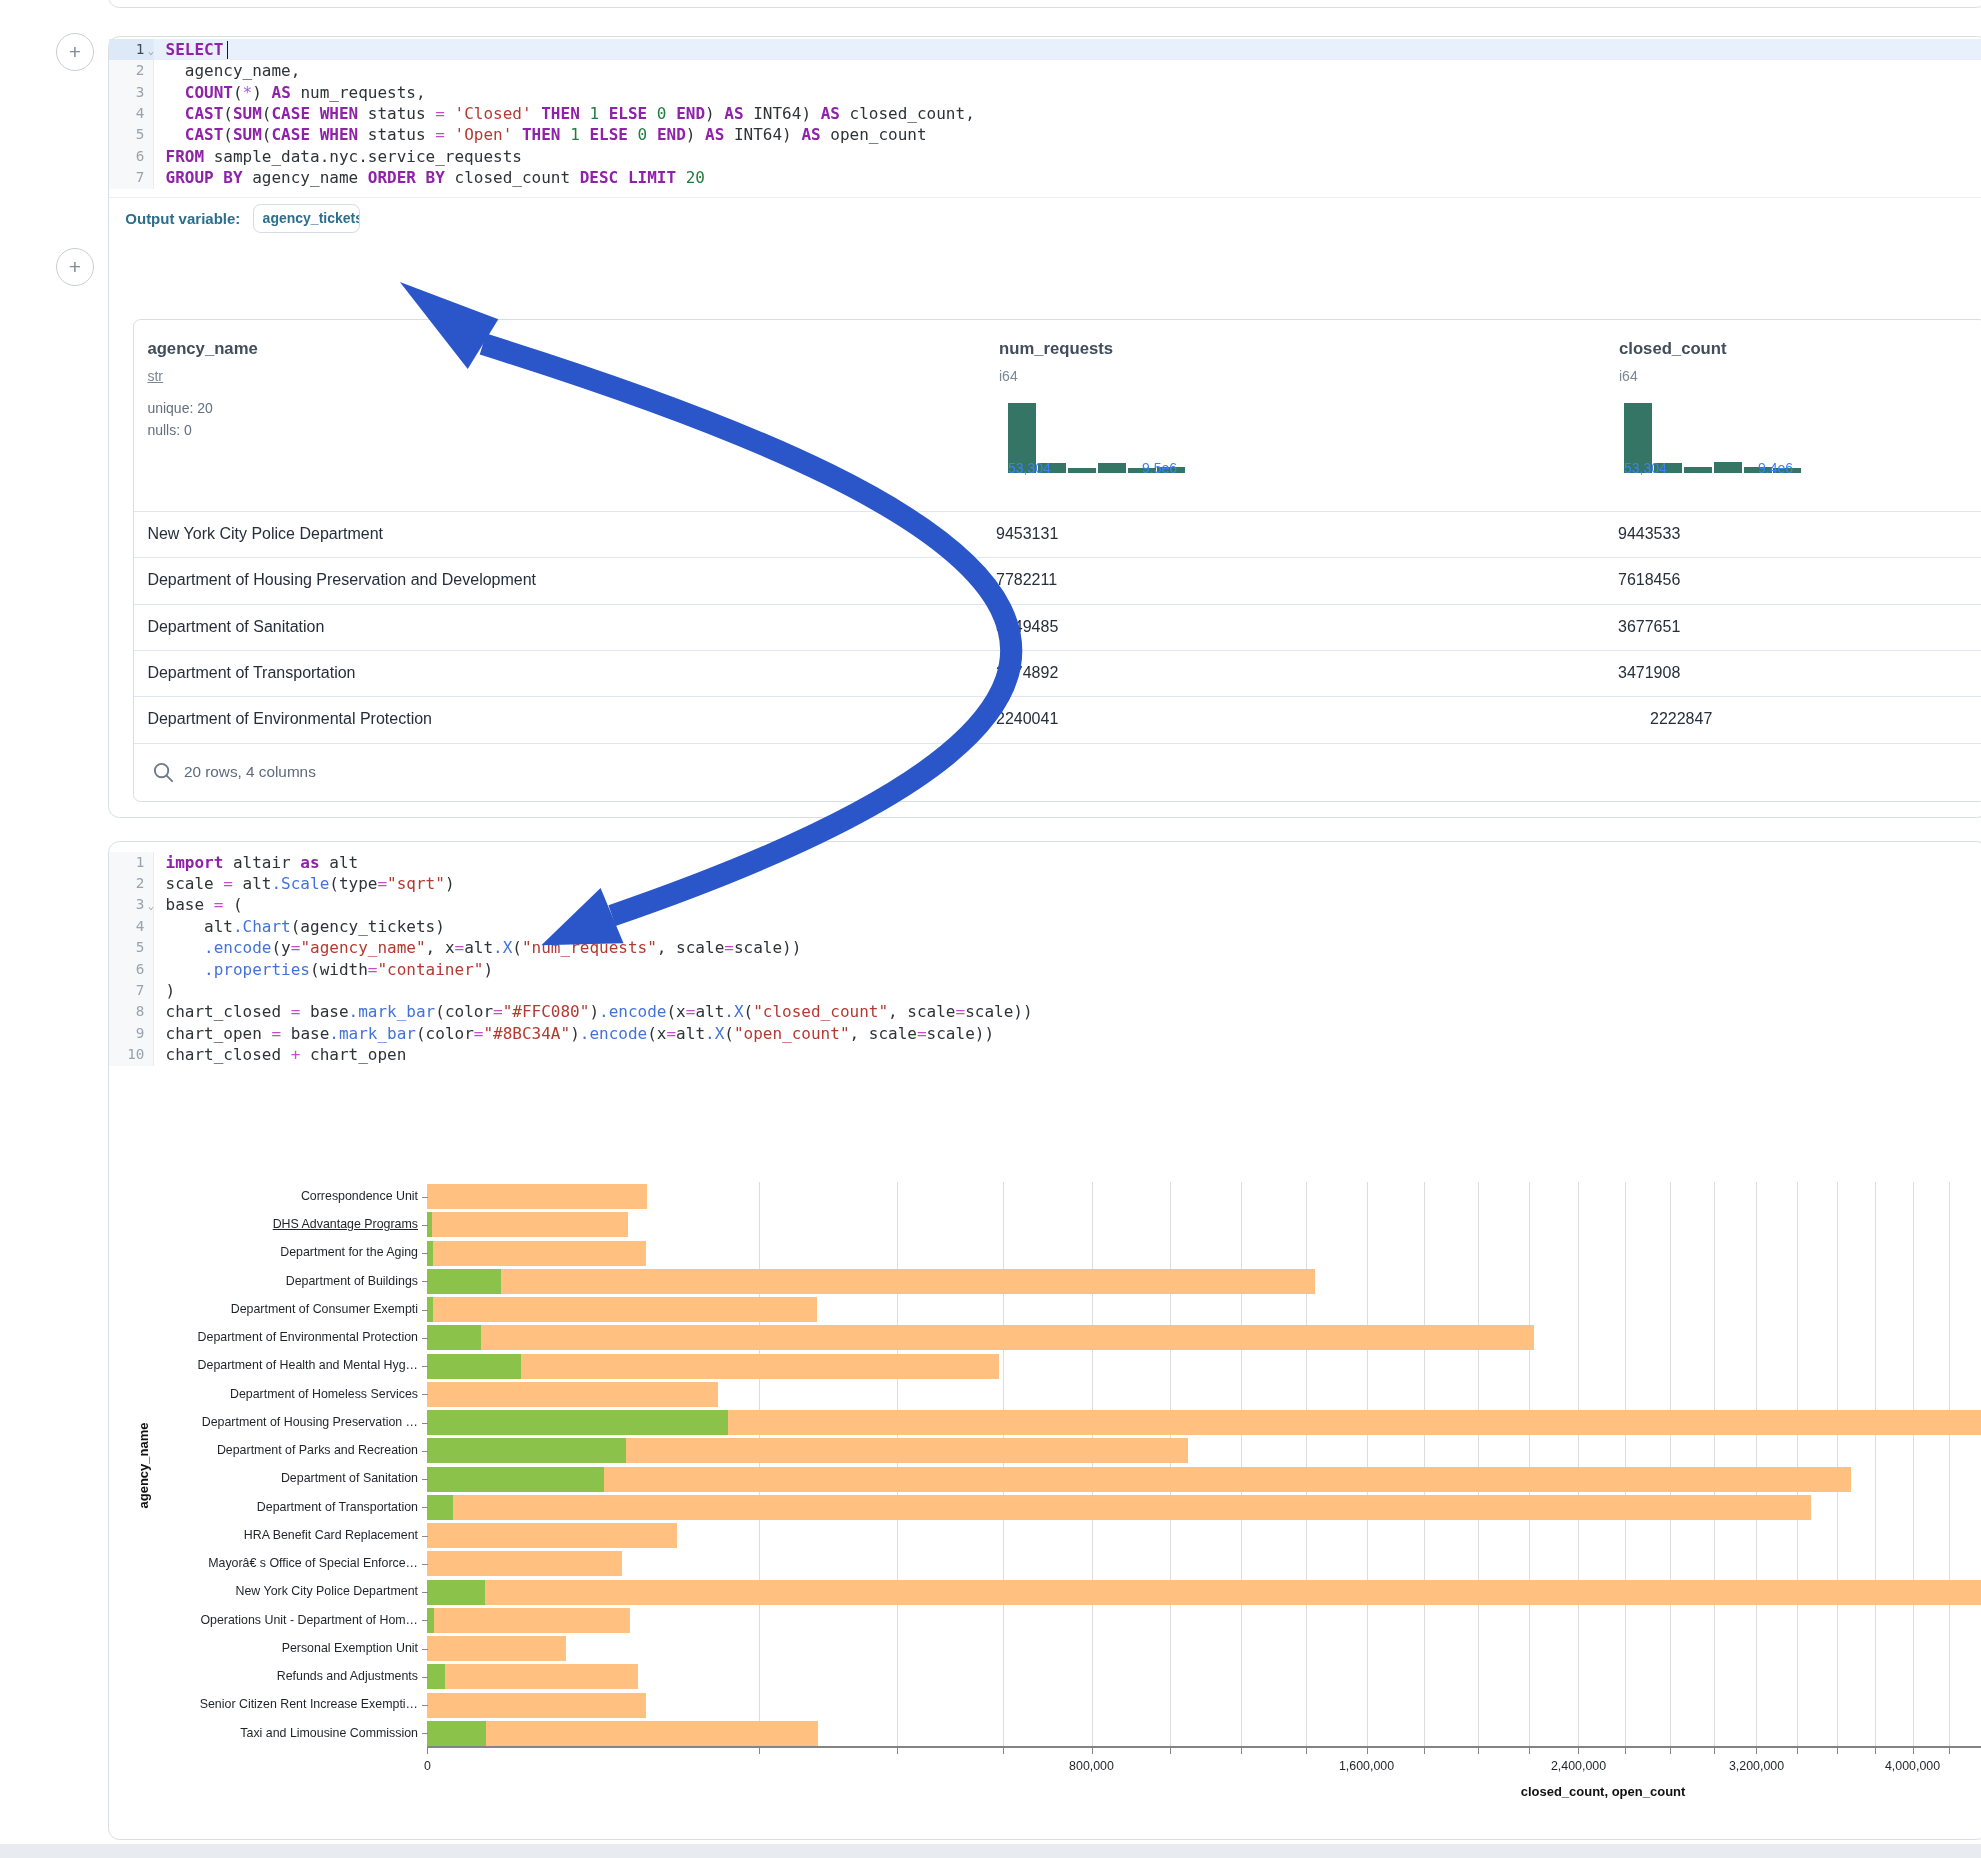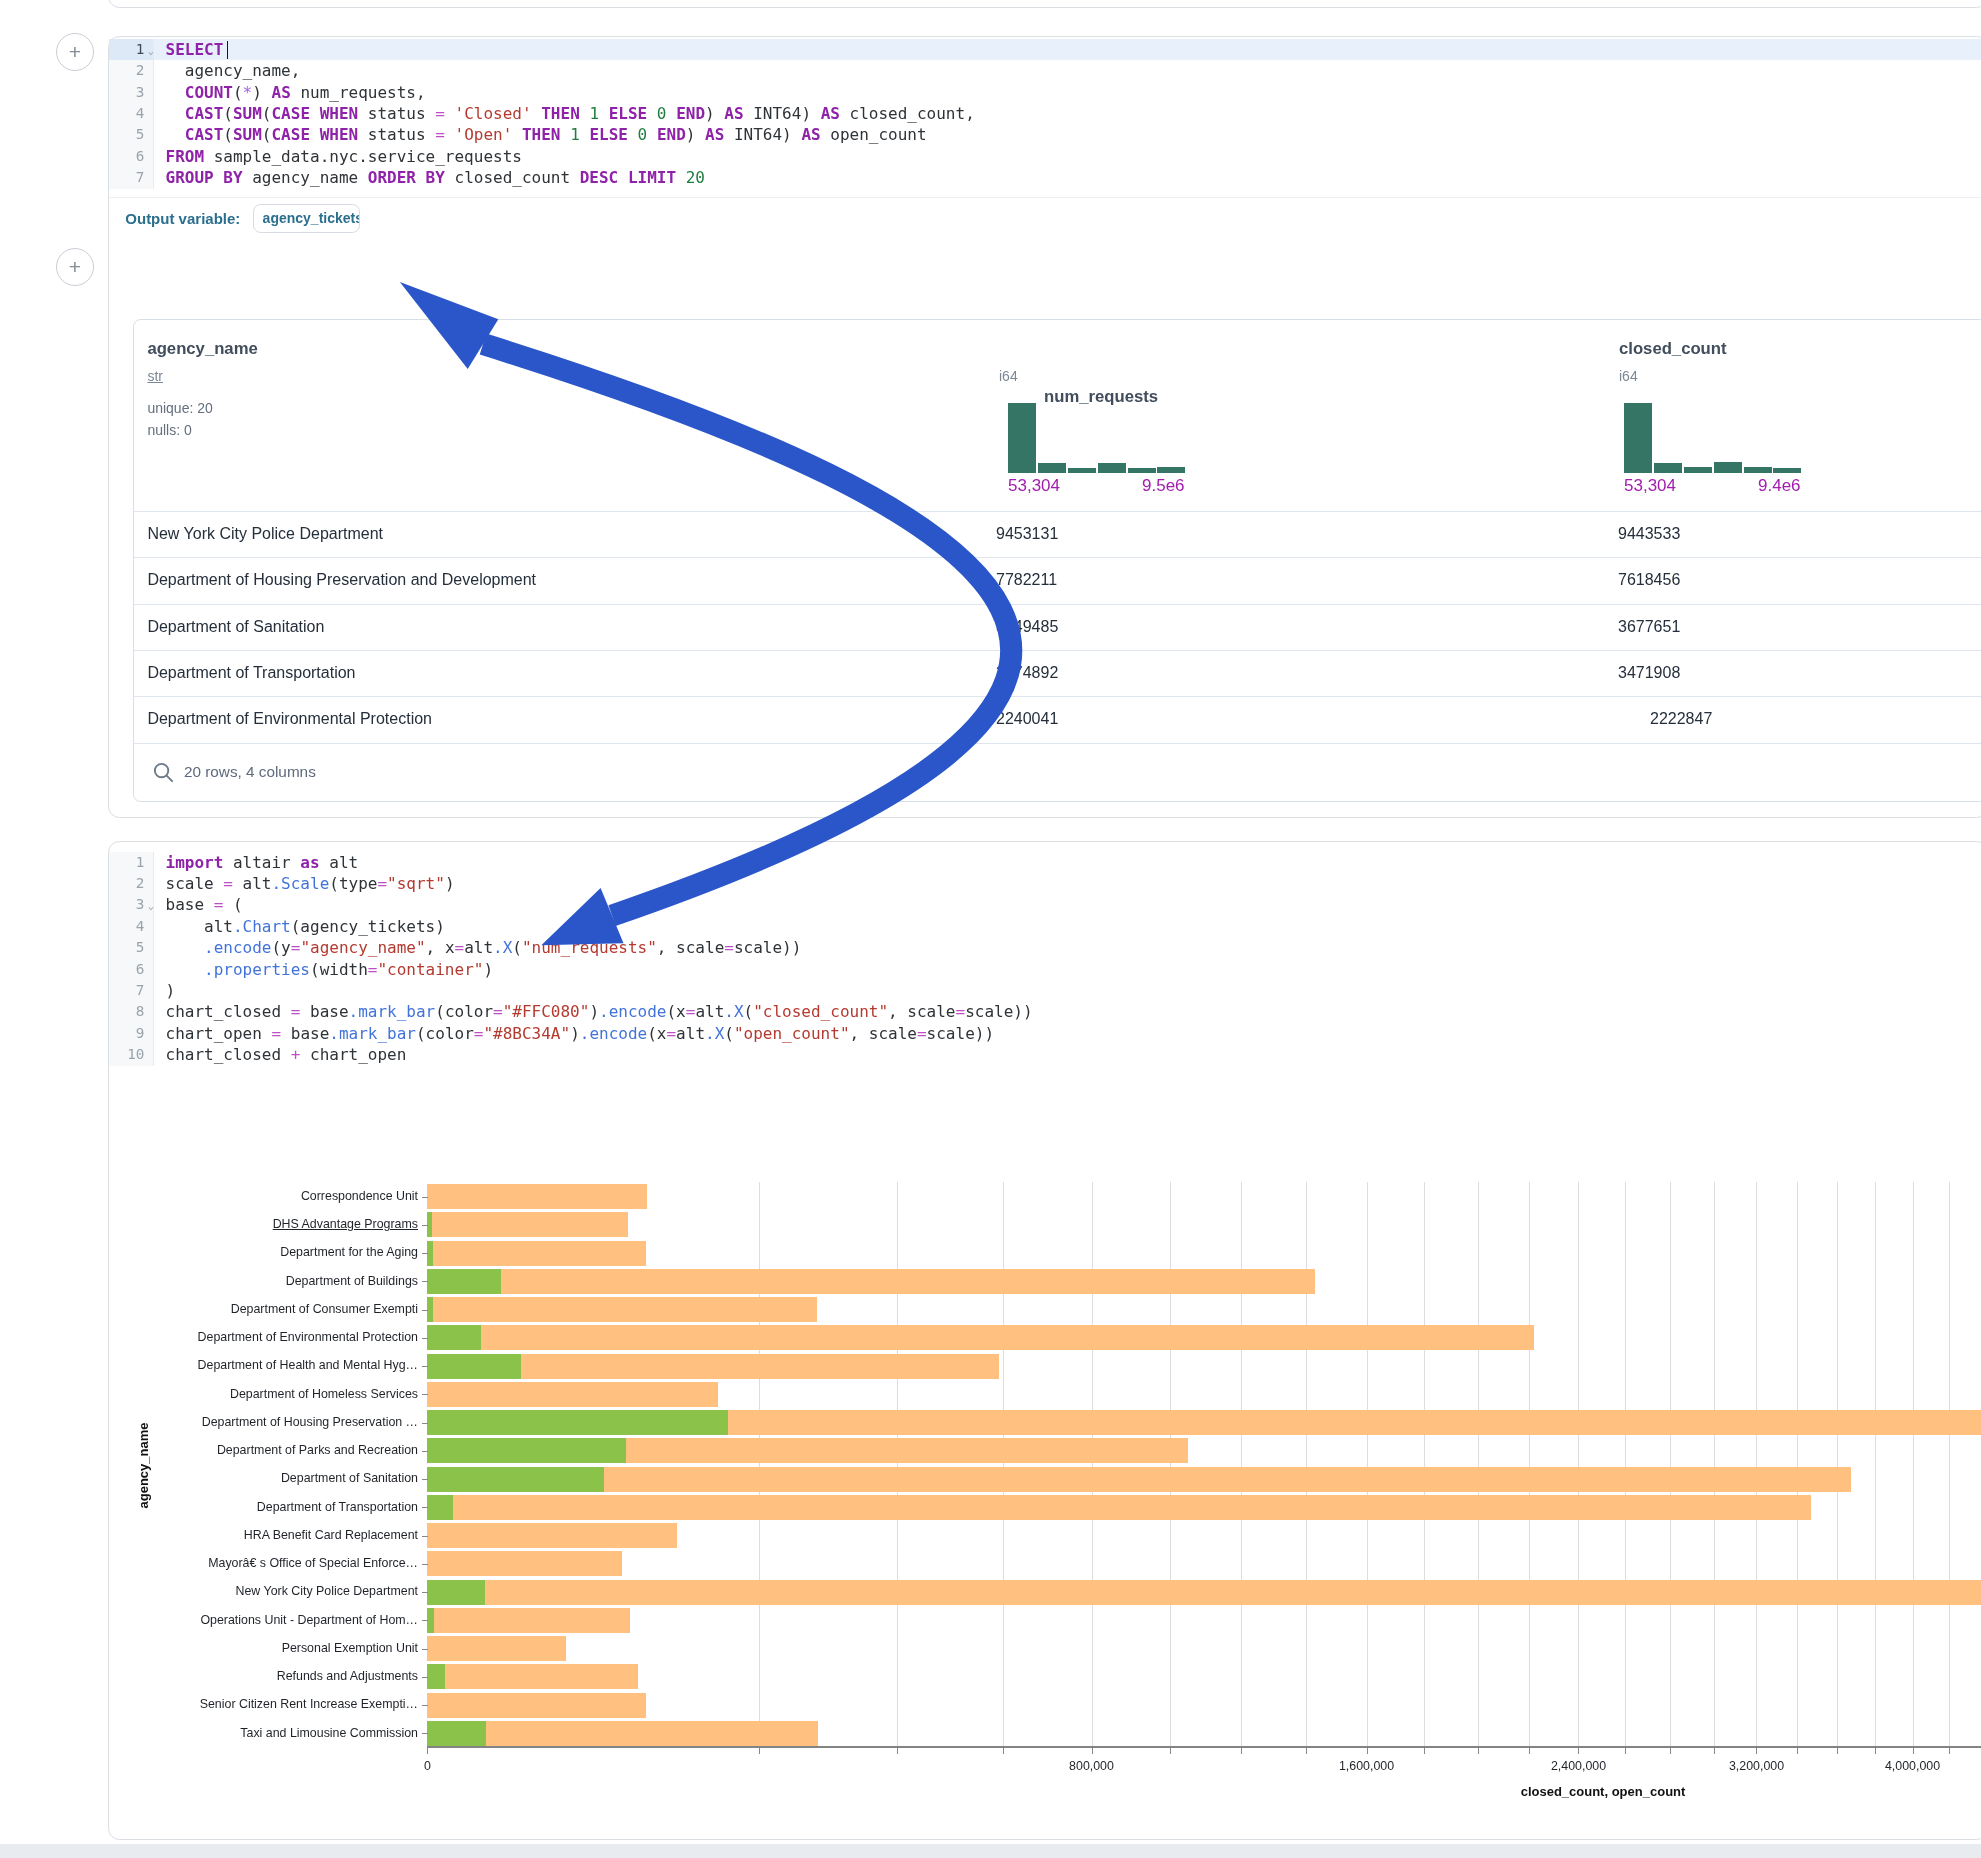--- a/index.html
+++ b/index.html
@@ -40,21 +40,21 @@
             font-size:14px;font-weight:bold;color:#2b6f8e;line-height:27px;padding-left:8.6px;white-space:nowrap;}
 
   
   .table-card{position:absolute;left:24px;top:282px;width:1854px;height:483px;box-sizing:border-box;
               border:1px solid #d8dee8;border-radius:7.6px;background:#fff;overflow:hidden;}
   .th-name{position:absolute;font-size:16.7px;font-weight:bold;color:#414d5c;}
   .th-dtype{position:absolute;font-size:14px;color:#7b8795;}
   .th-meta{position:absolute;font-size:14px;color:#646f7d;}
   .hist{position:absolute;top:83px;height:70px;display:flex;align-items:flex-end;}
   .hist .hb{width:28px;margin-right:1.9px;background:#347565;}
-  .hist-lab{position:absolute;top:156px;font-size:17px;color:#a21caf;}
+  .hist-lab{position:absolute;top:140px;font-size:14px;color:#3b82f6;}
   .trow{position:absolute;left:0;right:0;height:46px;border-top:1px solid #e0e6ef;}
   .trow span{position:absolute;top:13.4px;font-size:16px;color:#252f3b;}
   .t-footer{position:absolute;left:0;right:0;top:423px;height:59px;border-top:1px solid #e0e6ef;}
   .t-footer .txt{position:absolute;left:50px;top:19px;font-size:15.3px;color:#5d6a7b;}
   .search-icon{position:absolute;left:17px;top:16.3px;}
 
   
   #chart-layer{position:absolute;left:0;top:0;width:1982px;height:1858px;pointer-events:none;}
   .grid-v{position:absolute;width:1px;background:#dddddd;}
   .bar{position:absolute;height:25px;}
@@ -93,21 +93,21 @@
       <span class="out-label">Output variable:</span>
       <span class="out-chip">agency_tickets</span>
     </div>
 
     <div class="table-card" id="table-card">
       <div id="table-header">
           <div class="th-name" style="left: 13.4px; top: 19px;">agency_name</div>
           <div class="th-dtype" style="left: 13.4px; top: 48px; text-decoration: underline;">str</div>
           <div class="th-meta" style="left: 13.4px; top: 80px;">unique: 20</div>
           <div class="th-meta" style="left: 13.4px; top: 102px;">nulls: 0</div>
-          <div class="th-name" style="left: 910px; top: 19px; margin-top: 48px;">num_requests</div>
+          <div class="th-name" style="left: 865px; top: 19px;">num_requests</div>
           <div class="th-dtype" style="left: 865px; top: 48px;">i64</div>
           <div class="hist" style="left: 874px;">
             <div class="hb" style="height: 70px; background: rgb(52, 117, 101);"></div>
             <div class="hb" style="height: 9.6px; background: rgb(52, 117, 101);"></div>
             <div class="hb" style="height: 4.8px; background: rgb(52, 117, 101);"></div>
             <div class="hb" style="height: 10.5px; background: rgb(52, 117, 101);"></div>
             <div class="hb" style="height: 4.8px; background: rgb(52, 117, 101);"></div>
             <div class="hb" style="height: 5.7px; background: rgb(52, 117, 101);"></div>
           </div>
           <div class="hist-lab" style="left: 874px;">53,304</div>

